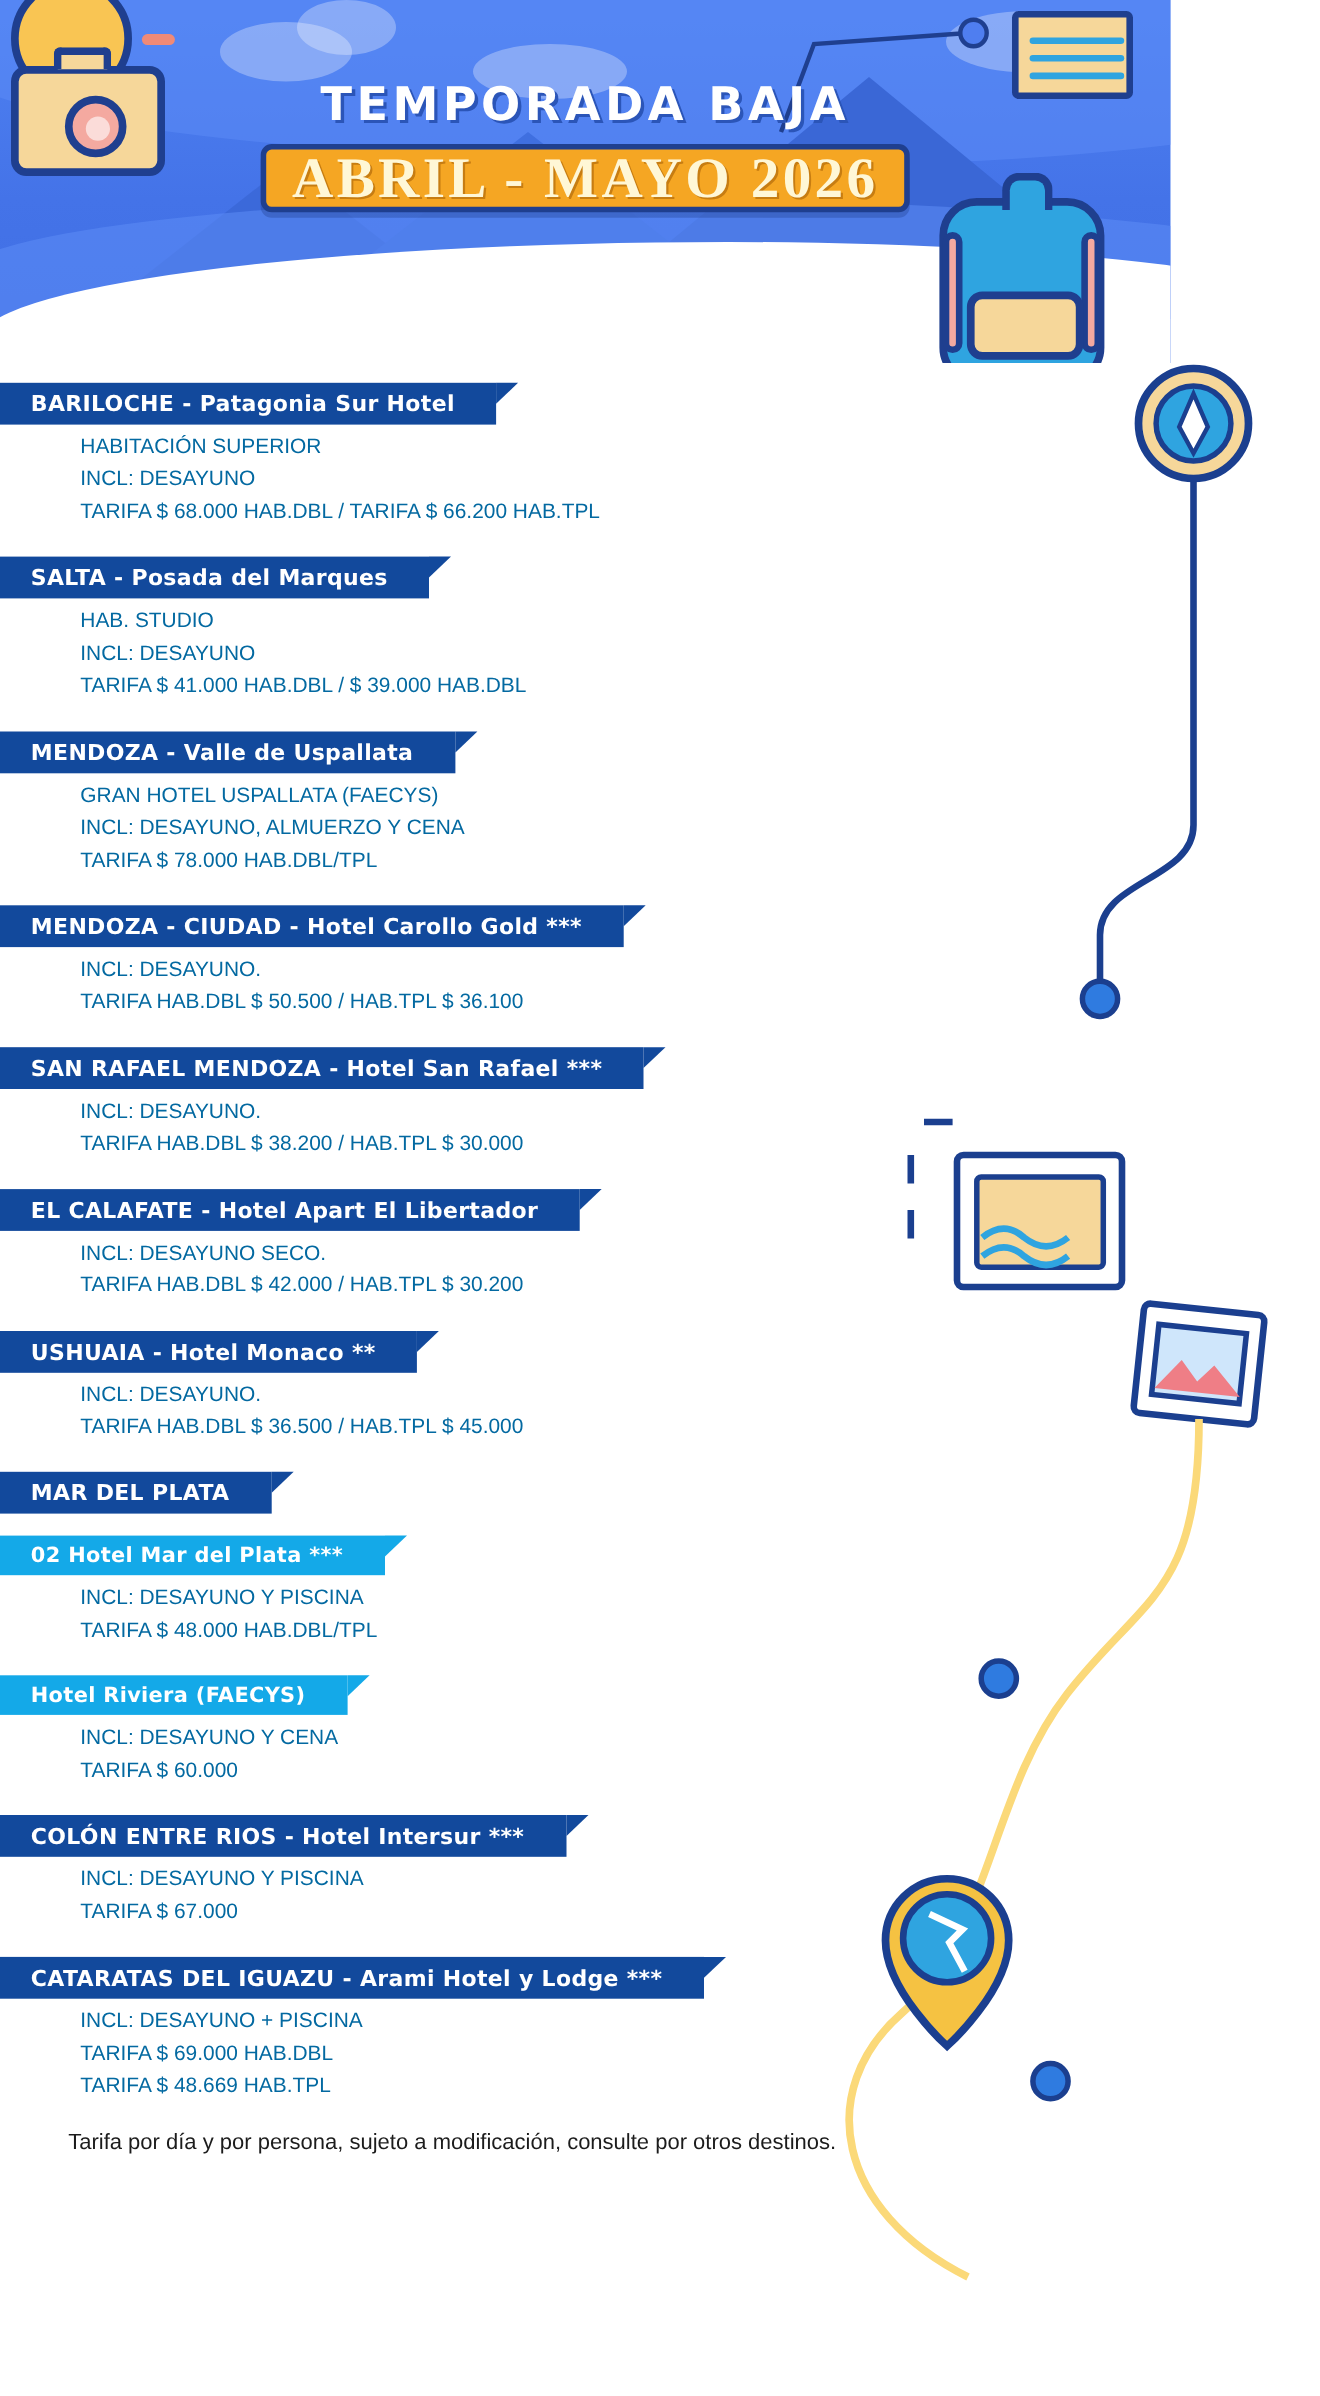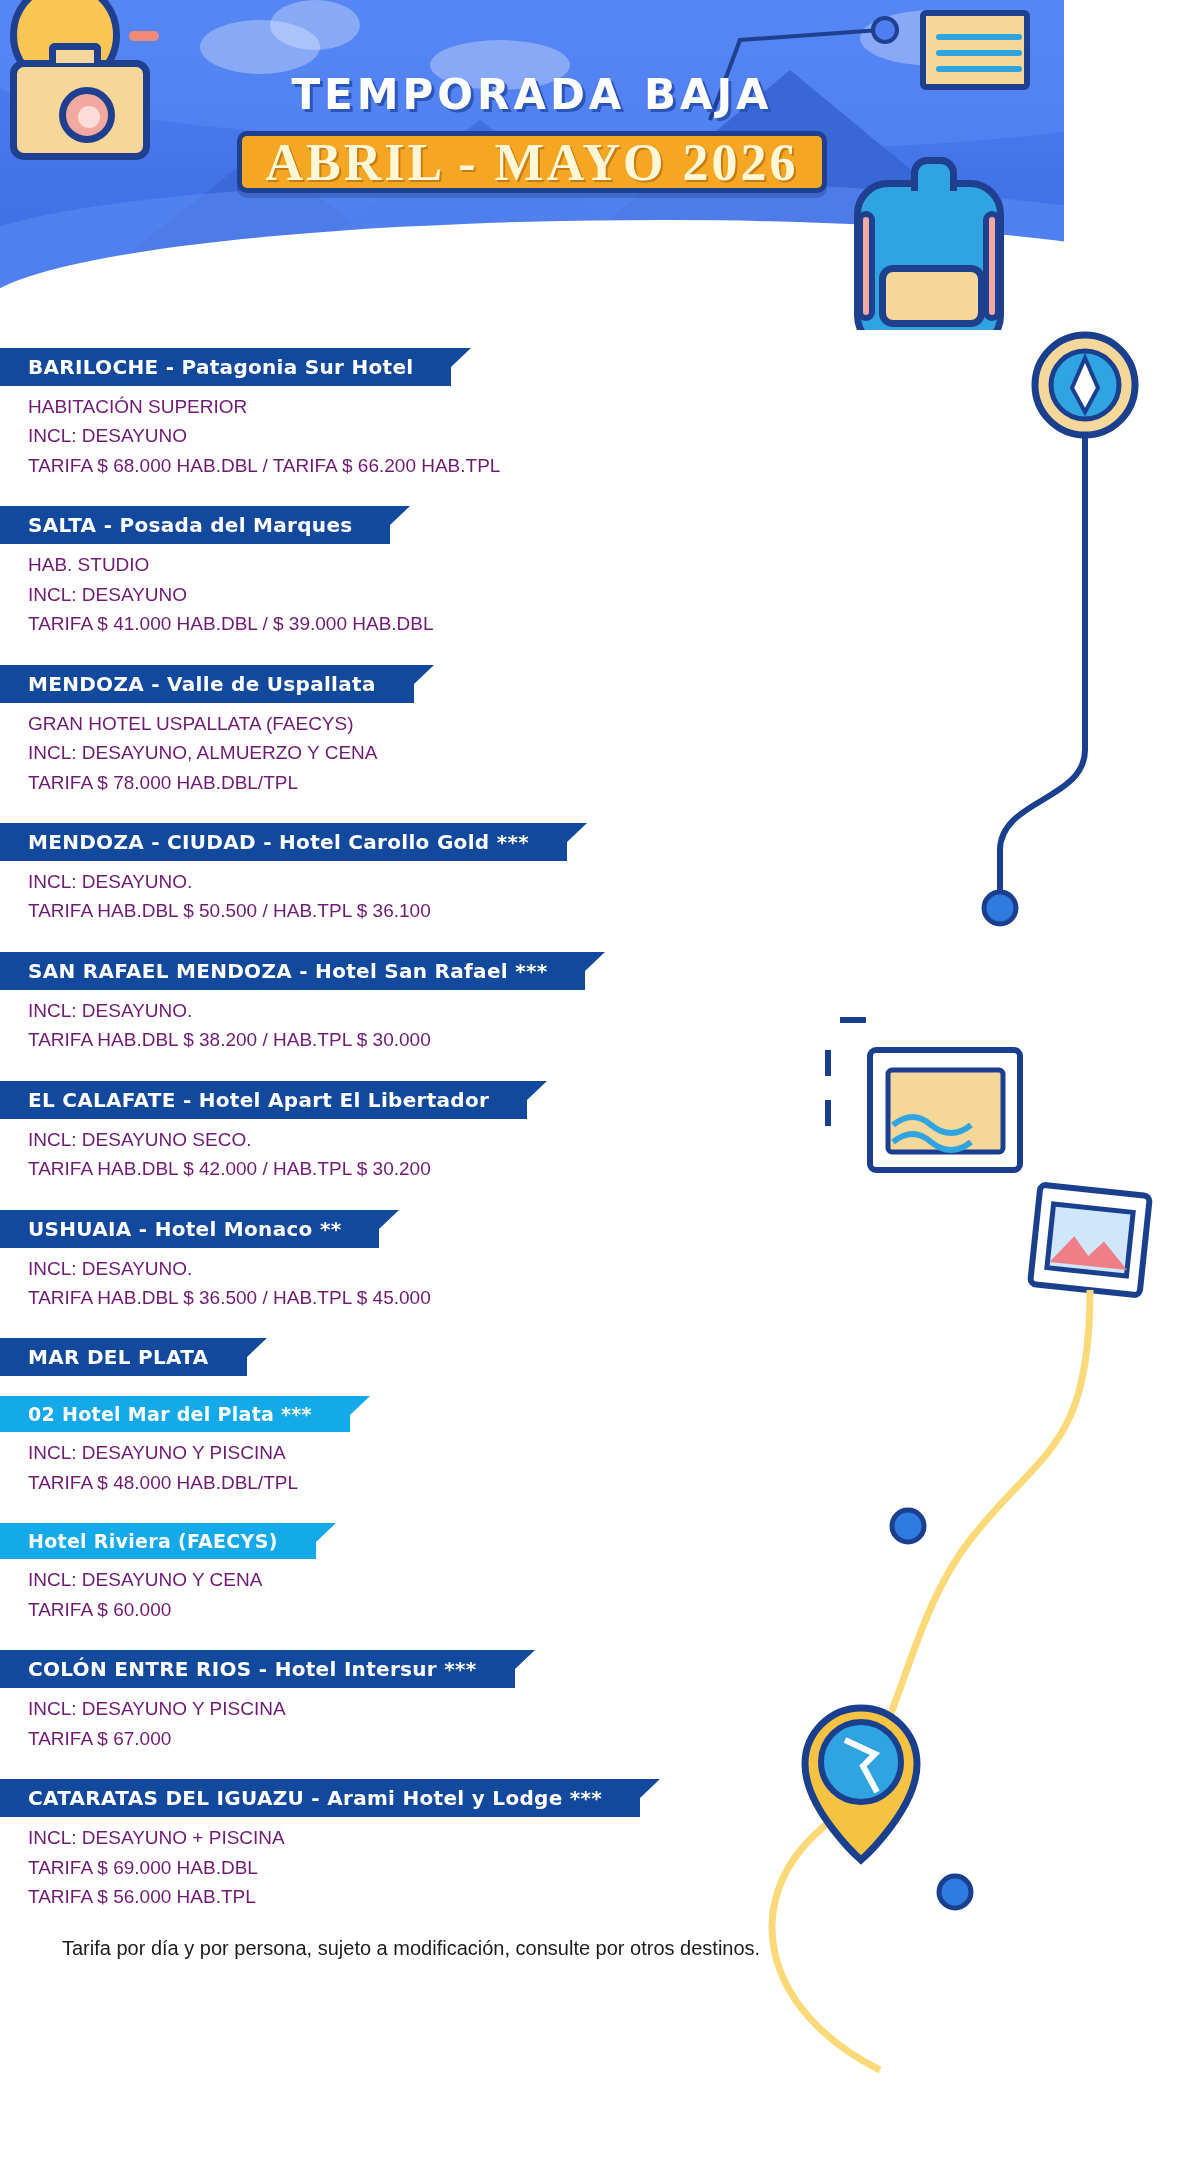--- a/index.html
+++ b/index.html
@@ -102,22 +102,23 @@
     letter-spacing: .3px;
   }
   .bar:after {
     content:""; position:absolute; right:-20px; top:0; width:0;height:0;
     border-top: 19px solid #12499c; border-bottom: 19px solid transparent;
     border-right: 20px solid transparent;
   }
   .bar.sub { background:#14a9e8; margin-left:-62px; padding-left:62px; font-size:19px; }
   .bar.sub:after { border-top-color:#14a9e8; }
   .line {
-    font-size: 19px; color:#701a75; line-height: 1.55;
+    font-size: 19px; color:#0369a1; line-height: 1.55;
     font-family:"Liberation Sans", sans-serif;
+    margin-left:45px;
   }
   .lines { margin-top: 6px; }
   .footnote {
     margin: 26px 0 0 62px; font-size: 20px; color:#1c1c1c;
   }
 </style>
 </head>
 <body>
 
 <div class="header">
@@ -294,18 +295,18 @@
       <div class="line">INCL: DESAYUNO Y PISCINA</div>
       <div class="line">TARIFA $ 67.000</div>
     </div>
   </div>
 
   <div class="entry">
     <div class="bar">CATARATAS DEL IGUAZU - Arami Hotel y Lodge ***</div>
     <div class="lines">
       <div class="line">INCL: DESAYUNO + PISCINA</div>
       <div class="line">TARIFA $ 69.000 HAB.DBL</div>
-      <div class="line">TARIFA $ 56.000 HAB.TPL</div>
+      <div class="line">TARIFA $ 48.669 HAB.TPL</div>
     </div>
   </div>
 
   <div class="footnote">Tarifa por día y por persona, sujeto a modificación, consulte por otros destinos.</div>
 </div>
 
 </body></html>

